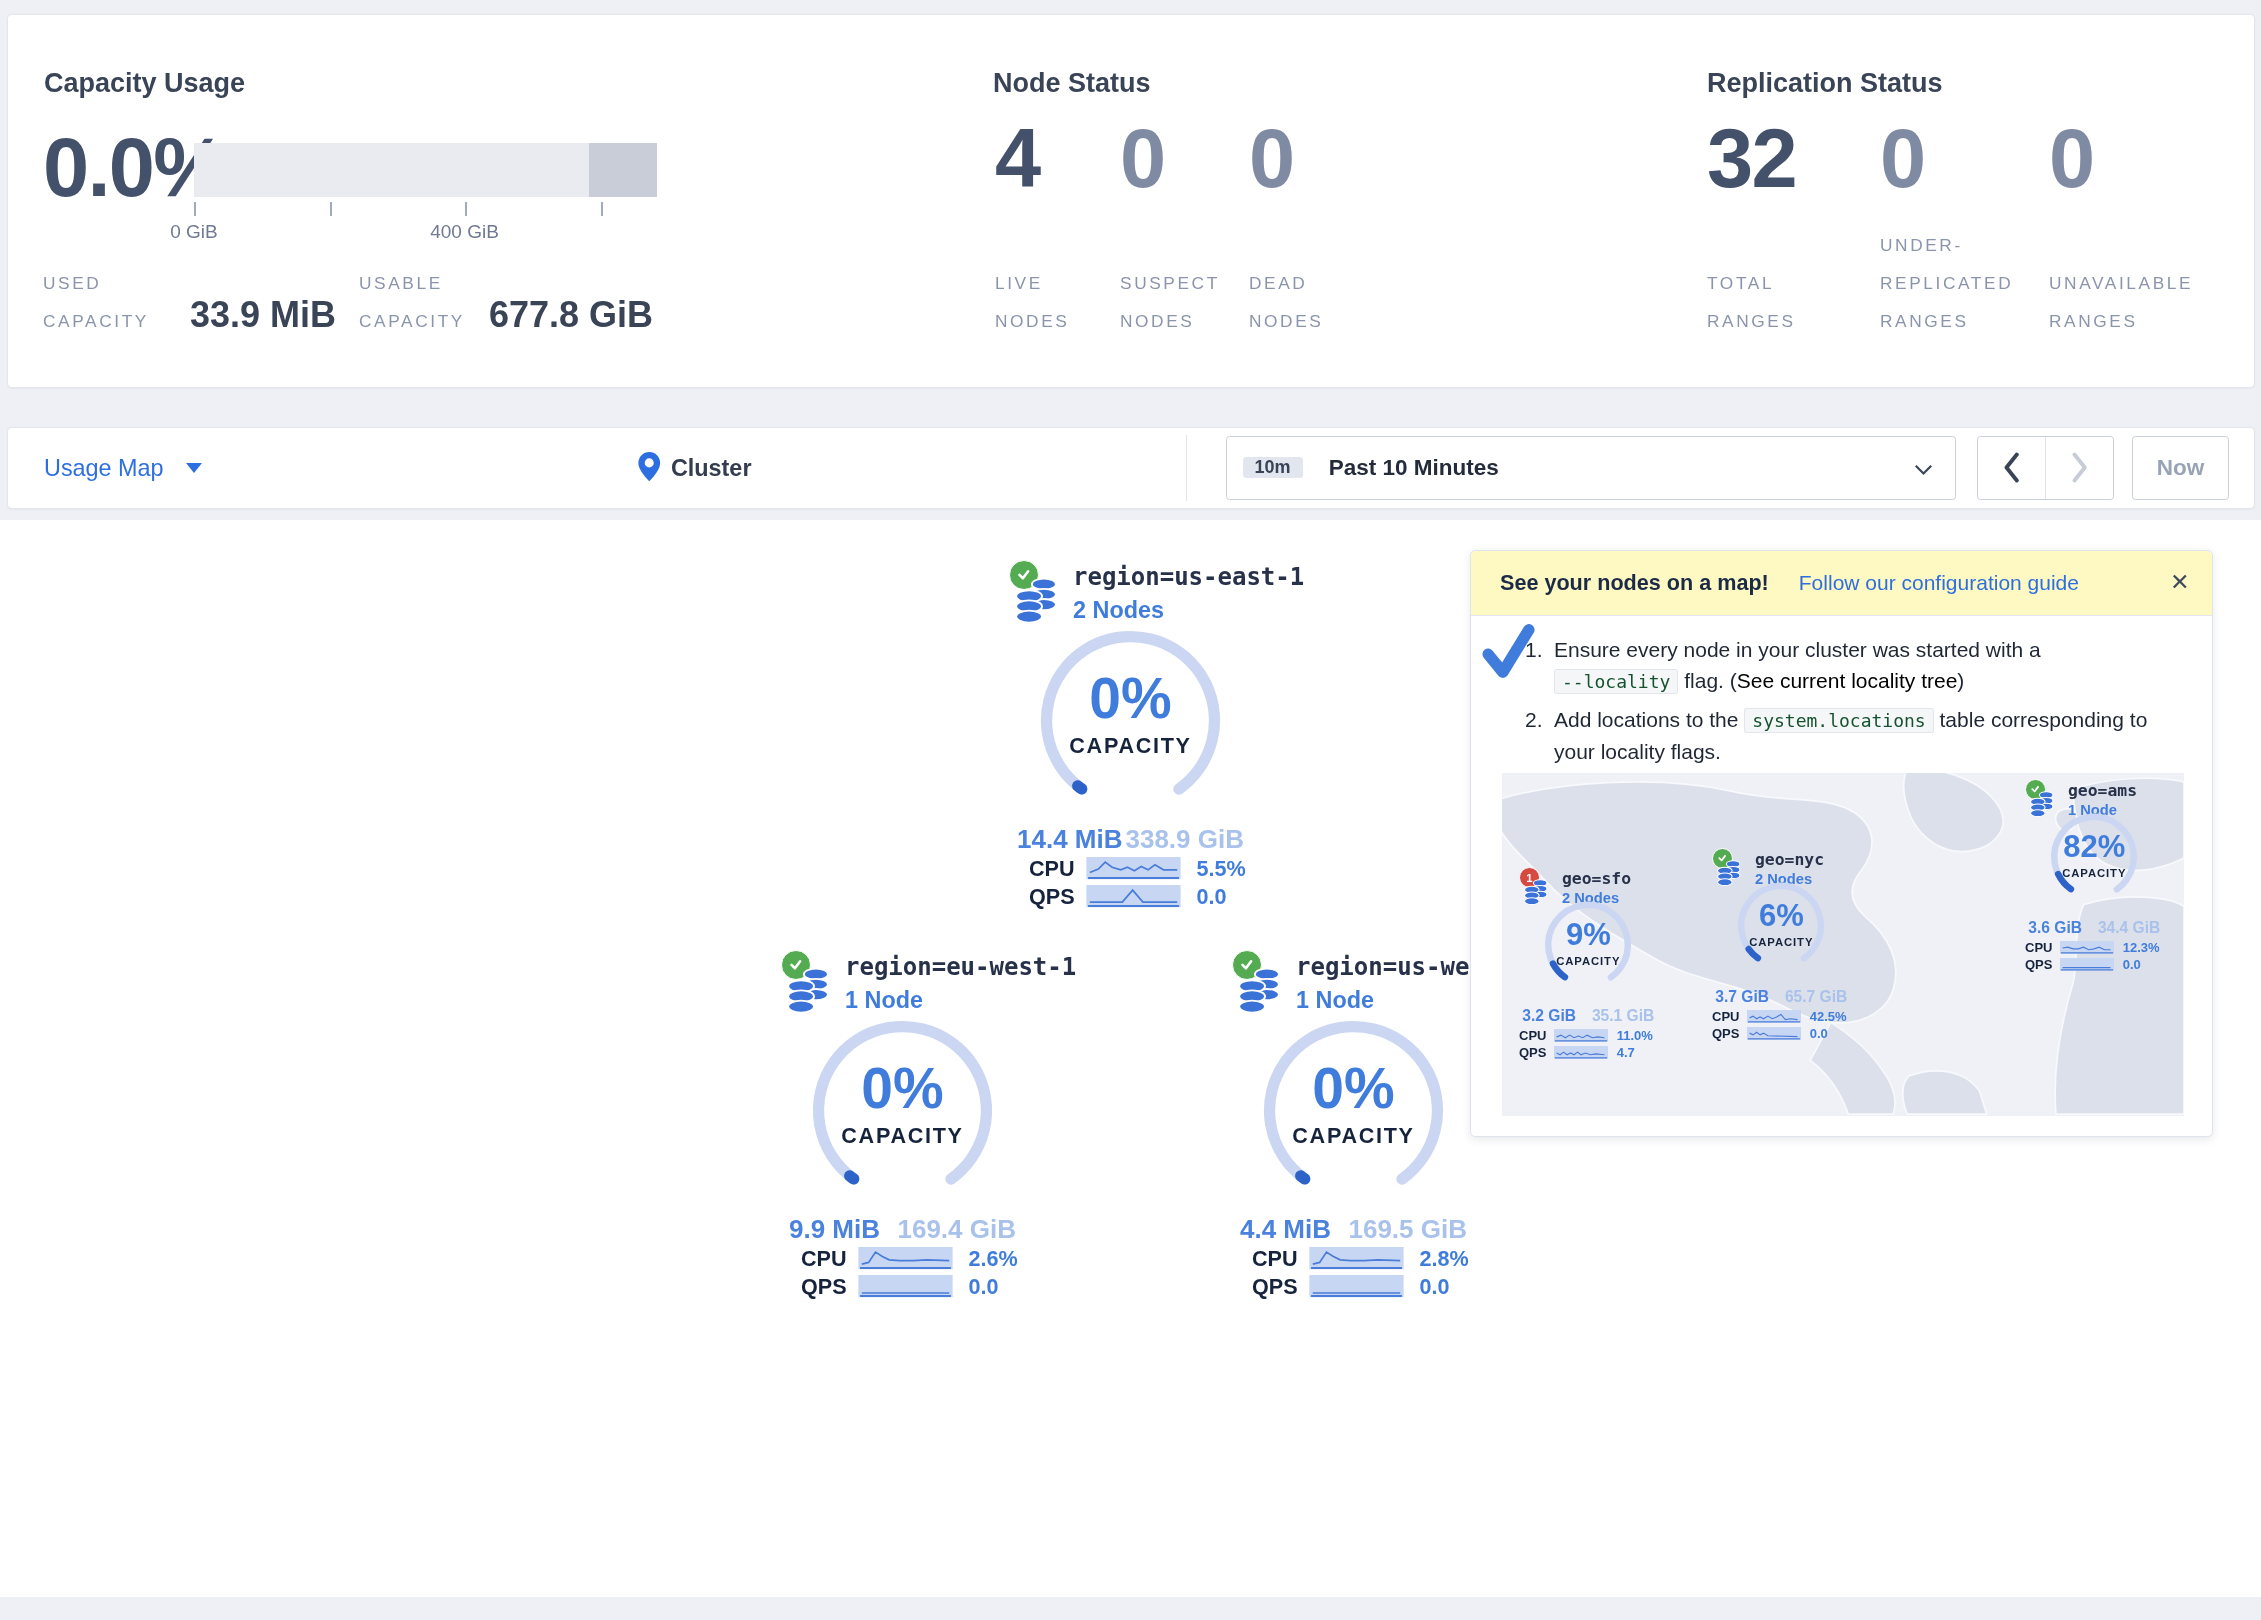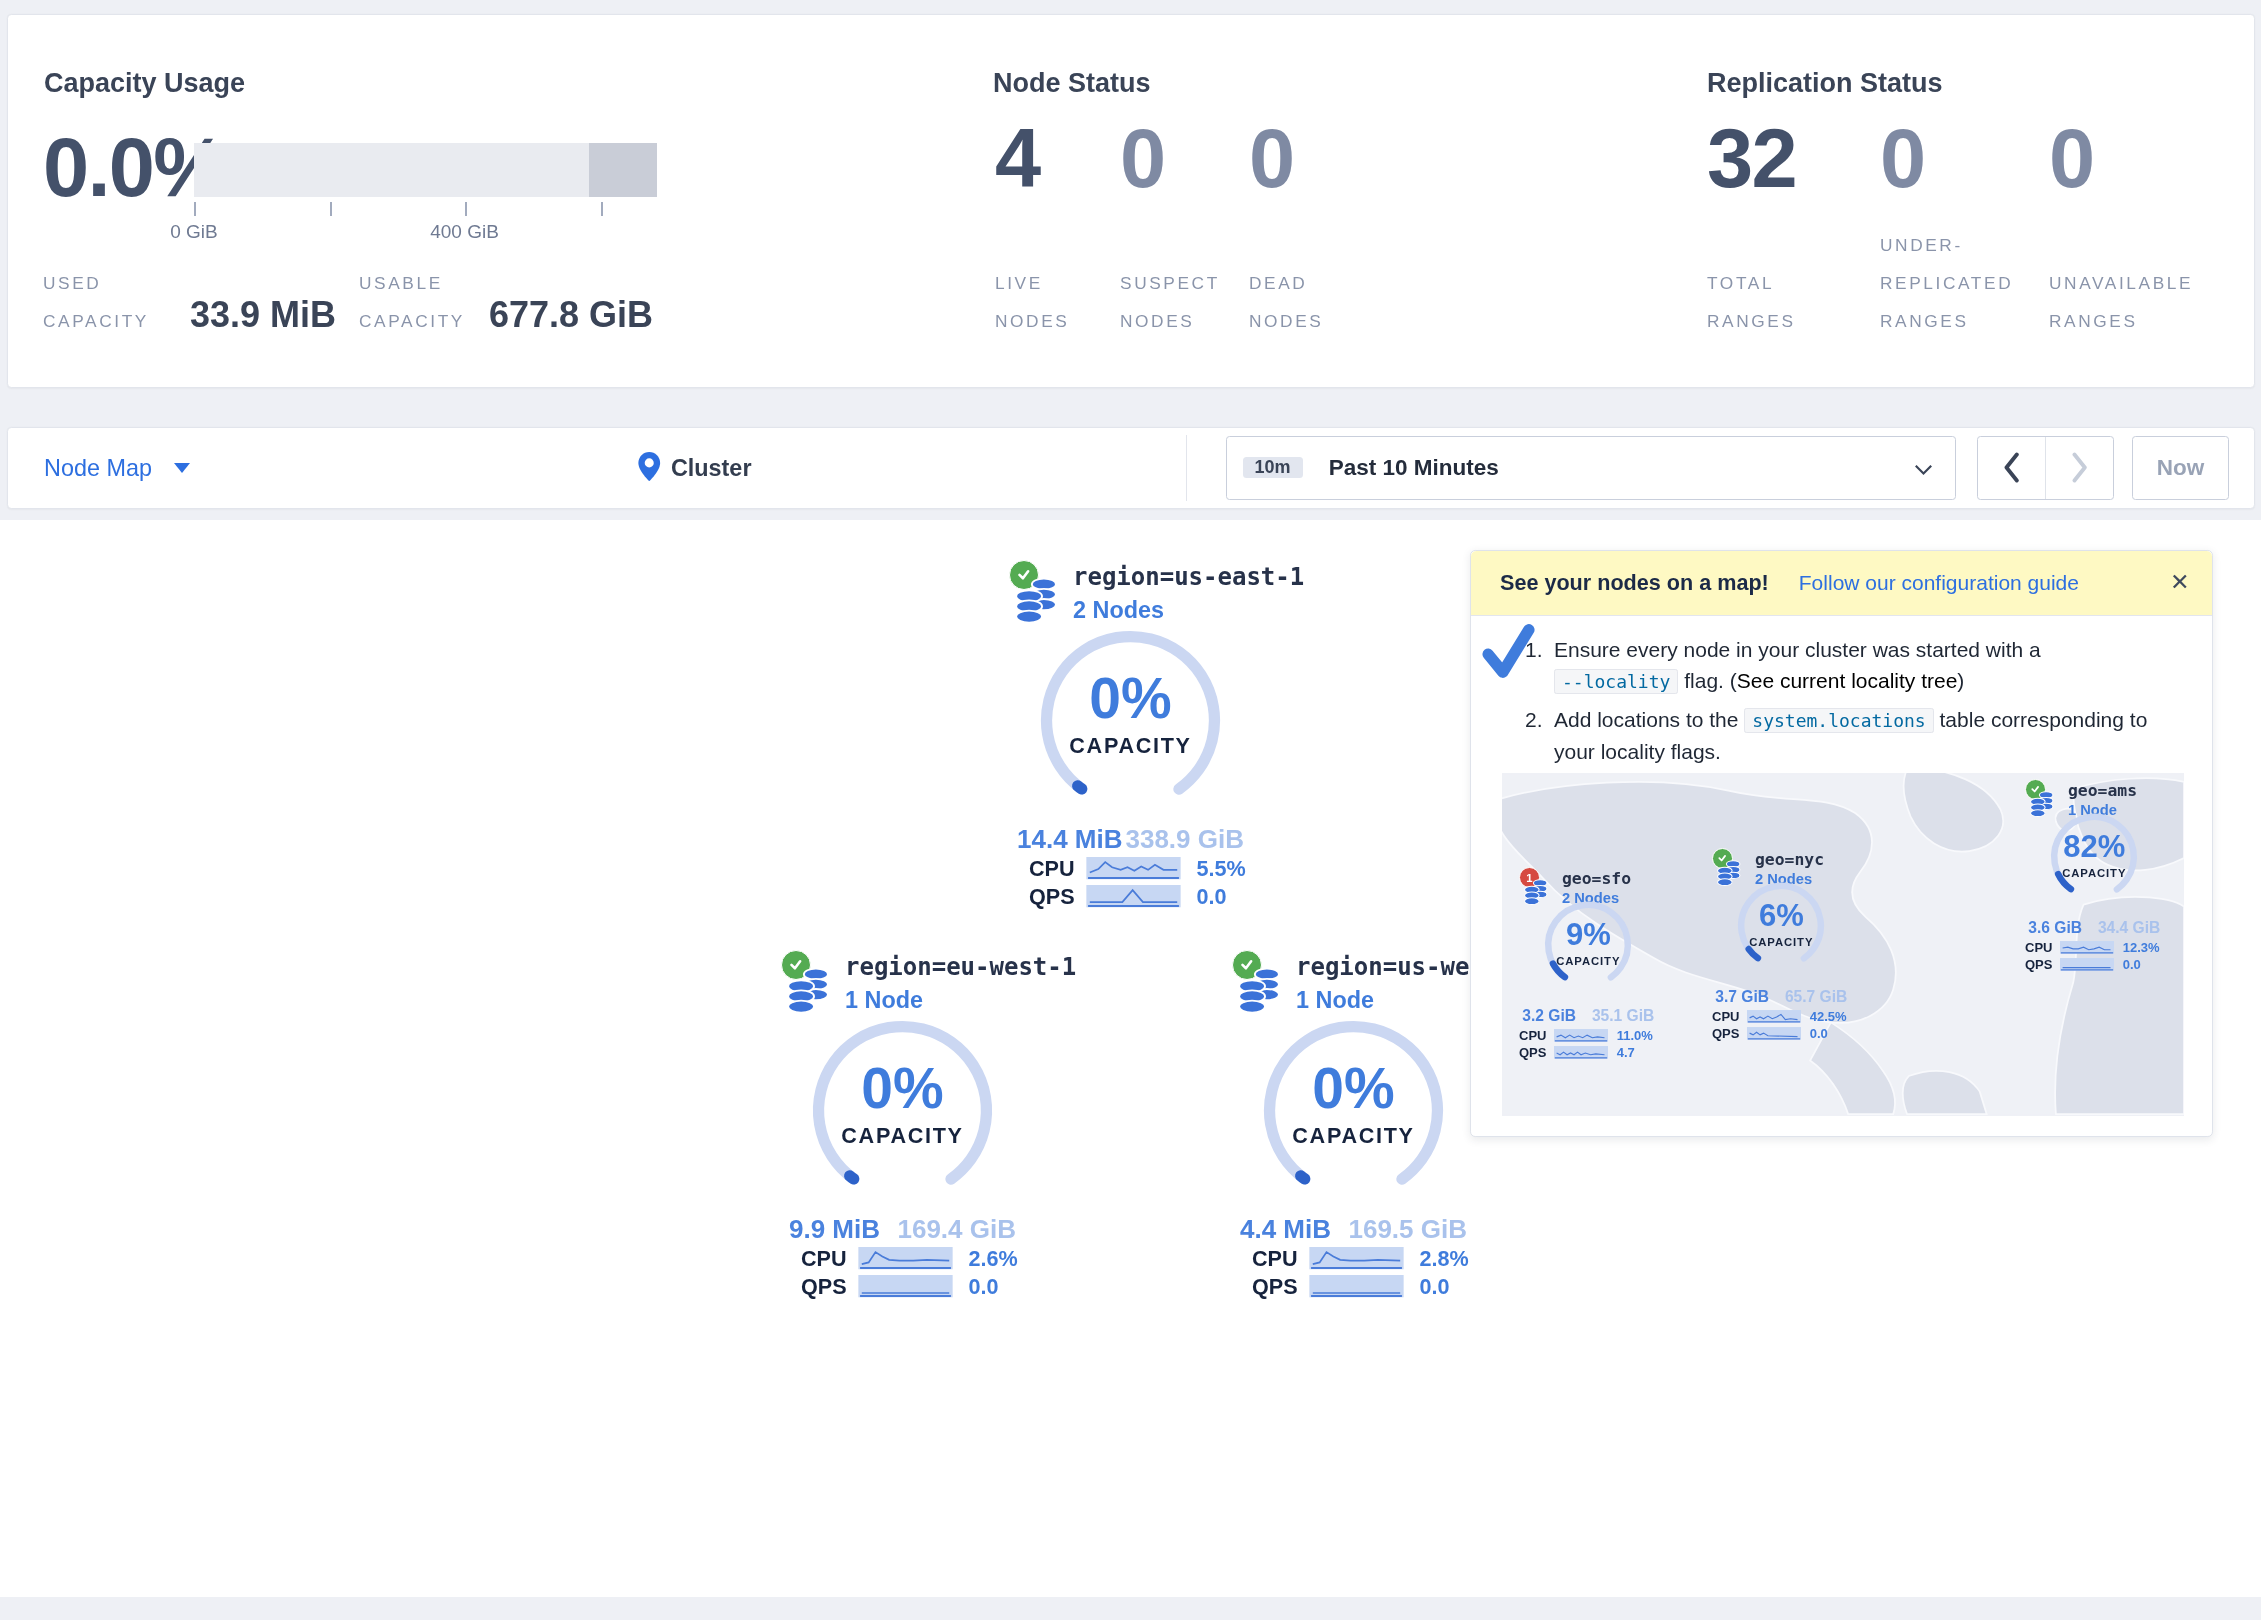--- a/index.html
+++ b/index.html
@@ -57,21 +57,21 @@
   .tooltip-card{position:absolute;left:1470px;top:550px;width:741px;height:585px;background:#fff;border:0.9px solid #dfe3eb;border-radius:5.2px;box-shadow:0 2.6px 8.7px rgba(40,50,70,.10);}
   .tt-header{position:absolute;left:0;top:0;right:0;height:64px;background:#fef9c3;border-bottom:0.9px solid #e3e6ee;border-radius:5.2px 5.2px 0 0;display:flex;align-items:center;}
   .tt-title{margin-left:29px;font-size:21.6px;font-weight:700;color:#1b2a47;}
   .tt-link{margin-left:30px;font-size:21px;color:#2d6fe0;cursor:pointer;}
   .tt-close{position:absolute;right:22.5px;top:17.3px;font-size:23.4px;color:#3f4a5e;cursor:pointer;}
   .tt-check{position:absolute;left:8.7px;top:68px;}
   .tt-list{position:absolute;left:54px;top:83px;width:641px;}
   .tt-item{display:flex;margin-bottom:7px;}
   .tt-item .num{width:29px;font-size:21px;color:#1f2734;line-height:31px;flex-shrink:0;}
   .tt-item .body{font-size:21px;line-height:31px;color:#1f2734;}
-  .code{font-family:"DejaVu Sans Mono",monospace;font-size:18px;background:#f5f6f8;border:0.9px solid #e4e6ec;border-radius:2.6px;padding:0.9px 7px;color:#0369a1;white-space:nowrap;}
+  .code{font-family:"DejaVu Sans Mono",monospace;font-size:18px;background:#f5f6f8;border:0.9px solid #e4e6ec;border-radius:2.6px;padding:0.9px 7px;color:#14532d;white-space:nowrap;}
   .inline-link{color:#000000;cursor:pointer;}
   .tt-map{position:absolute;left:31px;top:222px;width:682px;height:343px;background:#eff1f6;overflow:hidden;}
   
   .mini-node{position:absolute;width:139px;}
   .badge.mini{width:19px;height:19px;left:0;top:0;border:1.7px solid #fff;}
   .badge.mini.green{background:#54ab52;}
   .badge.mini.red{background:#d64a41;color:#fff;font-size:11.3px;font-weight:700;}
   .mini-dbicon{position:absolute;left:5.2px;top:10.4px;}
   .mini-hlabels{position:absolute;left:43px;top:1.7px;white-space:nowrap;}
   .mini-name{font-family:"DejaVu Sans Mono",monospace;font-size:16.4px;font-weight:700;color:#27324a;}
@@ -146,21 +146,21 @@
       <span>RANGES</span>
     </div>
     <div class="stat-label" style="left:2041px;top:249px;">
       <span>UNAVAILABLE</span><br>
       <span>RANGES</span>
     </div>
   </section>
 
   <section class="card toolbar">
     <div class="view-sel">
-      <span class="lbl">Node Map</span>
+      <span class="lbl">Usage Map</span>
       <span class="tri-down"></span>
     </div>
     <div class="crumb">
       <span>
         <svg width="22.5" height="29" viewBox="0 0 24 32">
             <path d="M12 0C5.4 0 0 5.4 0 12c0 9 12 20 12 20s12-11 12-20C24 5.4 18.6 0 12 0z" fill="#2d6fe0"></path>
             <circle cx="12" cy="12" r="5" fill="#fff"></circle>
           </svg>
       </span>
       <span class="lbl">Cluster</span>

